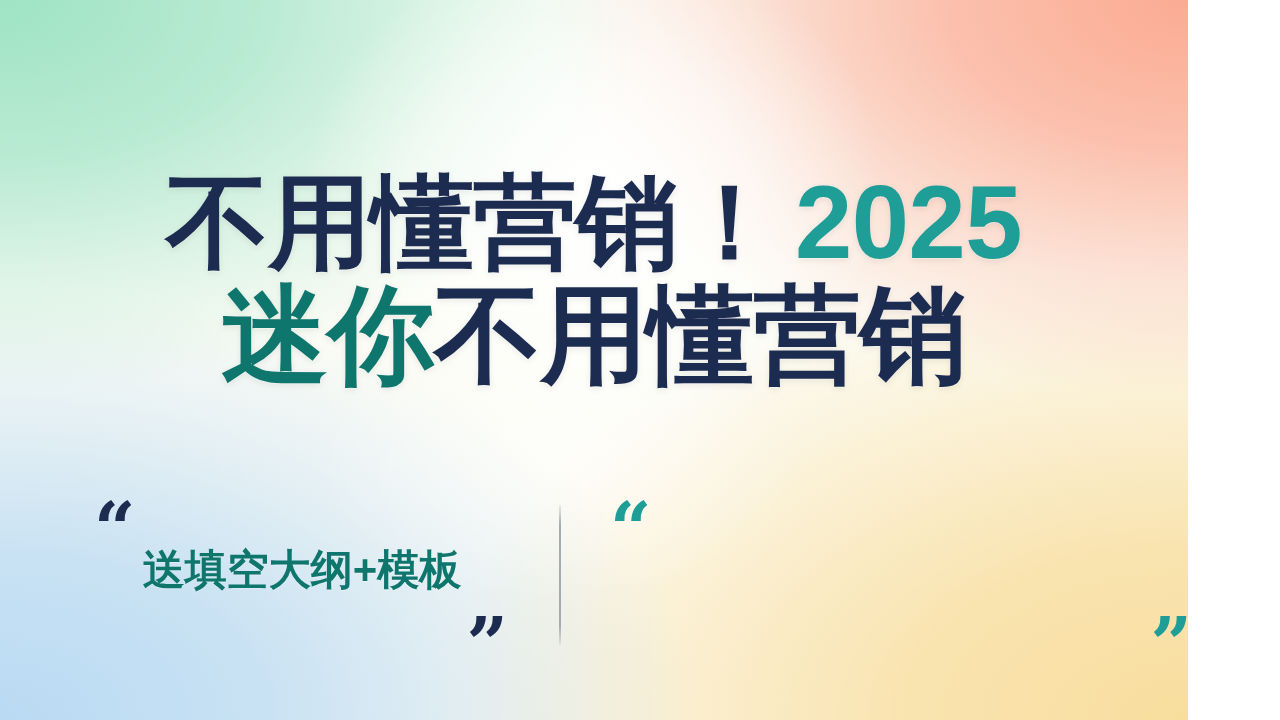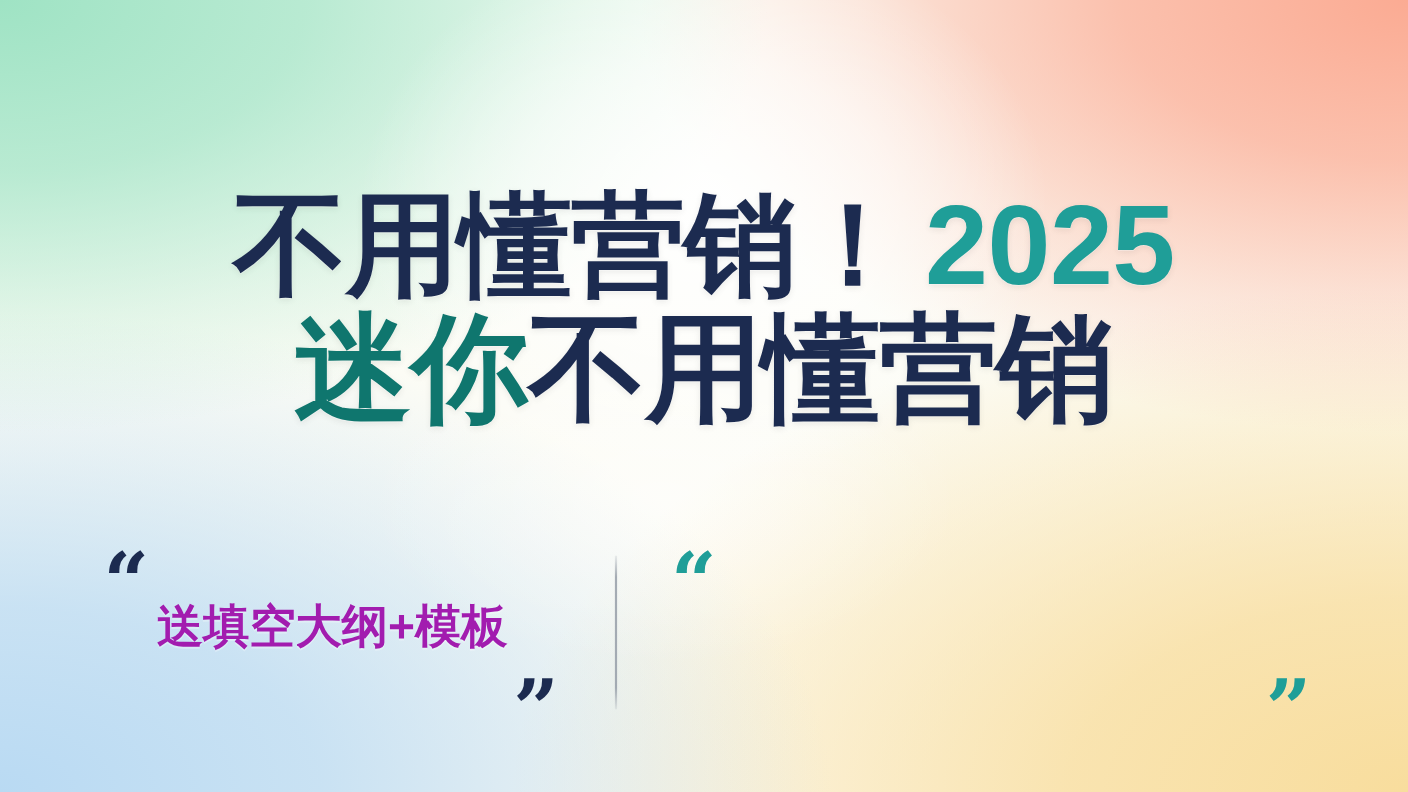--- a/index.html
+++ b/index.html
@@ -9,21 +9,21 @@
   }
   body {
     width: 1280px;
     height: 720px;
     overflow: hidden;
     font-family: "Liberation Sans", "DejaVu Sans", sans-serif;
   }
 
   .poster {
     position: relative;
-    width: 1280px;
+    width: 1188px;
     height: 720px;
     overflow: hidden;
     background-color: #fdfdf8;
   }
 
   
   .bg-layer {
     position: absolute;
     inset: 0;
   }
@@ -91,21 +91,21 @@
   }
   .sub-col-left  { left: 62px;  width: 480px; }
   .sub-col-right { left: 588px; width: 640px; }
 
   .sub-text {
     position: absolute;
     left: 0;
     right: 0;
     top: 48px;
     text-align: center;
-    color: #a21caf;
+    color: #0f766e;
     font-weight: 700;
     font-size: 42px;
     line-height: 1.18;
     white-space: nowrap;
     text-shadow: 0 1px 0 rgba(255,255,255,0.30);
   }
   .sub-col-right .sub-text { font-size: 42px; }
 
   .qmark {
     position: absolute;

